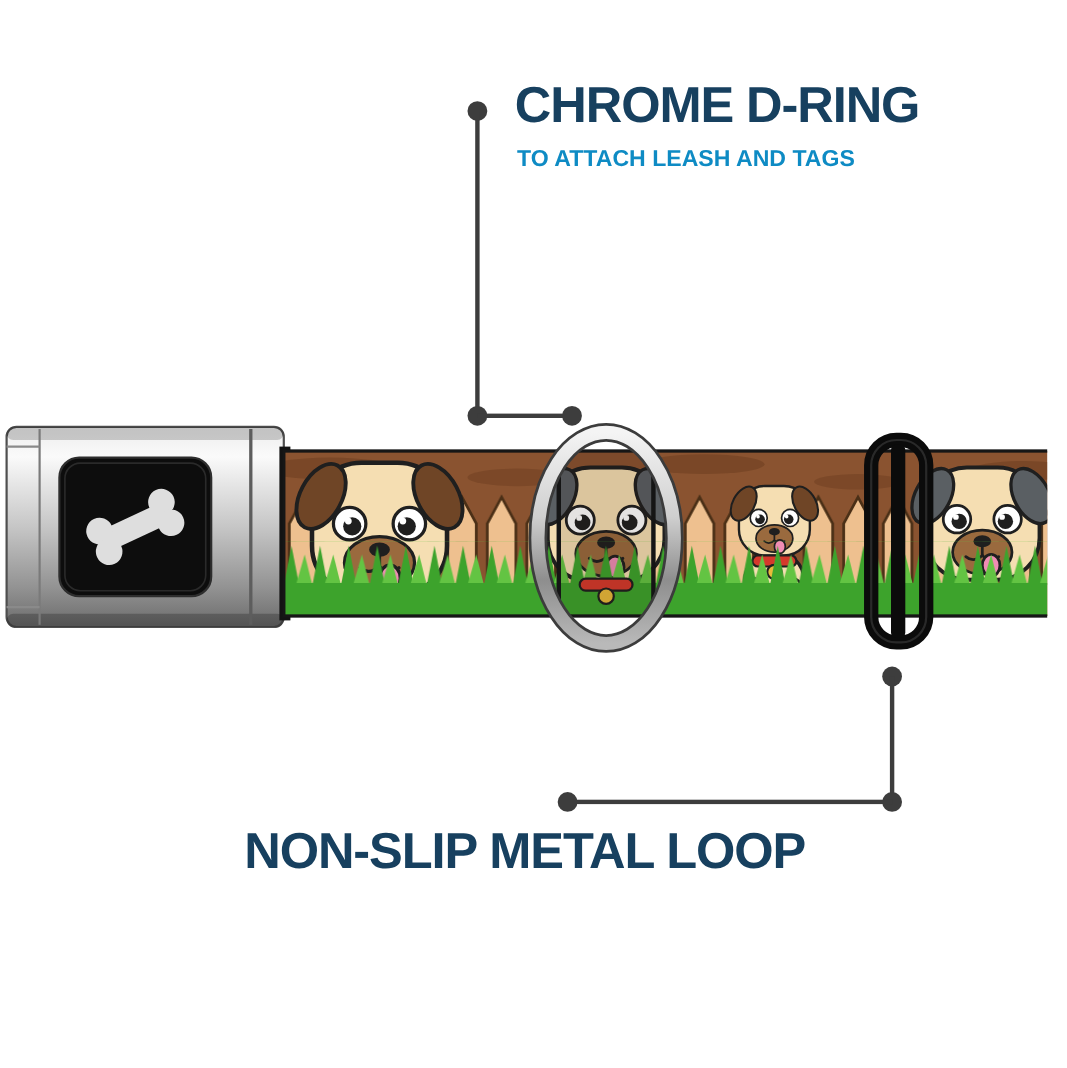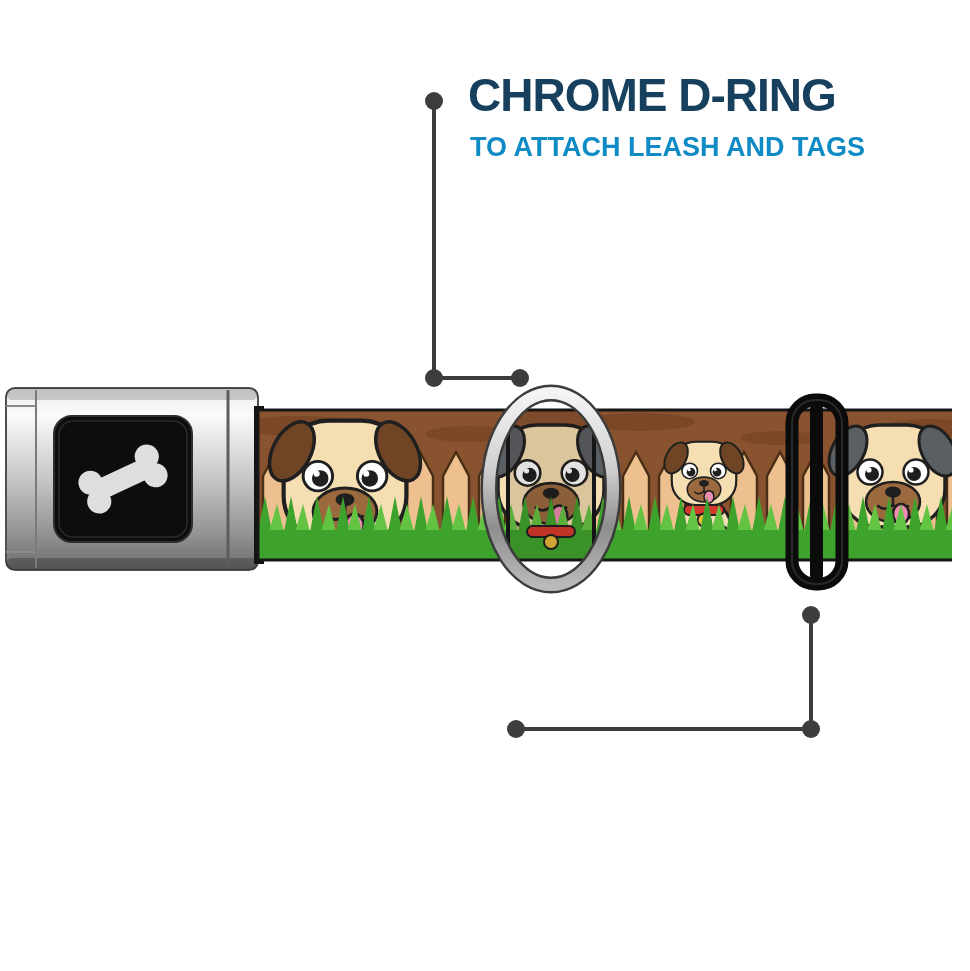--- a/index.html
+++ b/index.html
@@ -5,21 +5,21 @@
   html,body{margin:0;padding:0;background:#fff;}
   .canvas{
     position:relative;width:952px;height:971px;background:#ffffff;overflow:hidden;
     font-family:"Liberation Sans",sans-serif;
   }
   .callout-title{
     position:absolute;font-weight:700;font-size:46px;letter-spacing:-1px;
     color:var(--title,#17405f);white-space:nowrap;line-height:1;
   }
   .callout-sub{
-    position:absolute;font-weight:700;font-size:27px;letter-spacing:0;
+    position:absolute;font-weight:700;font-size:21px;letter-spacing:0;
     color:var(--subtitle,#0e8bc4);white-space:nowrap;line-height:1;
   }
   .dot{position:absolute;width:18px;height:18px;border-radius:50%;background:var(--callout,#3d3d3d);}
   .cline{position:absolute;background:var(--callout,#3d3d3d);}
   .collar-svg{position:absolute;left:0;top:380px;width:970px;height:220px;}
 </style>
 </head>
 <body>
 
 <div class="canvas">
@@ -32,20 +32,21 @@
   <div class="dot" style="left:425px;top:369px;"></div>
   <div class="cline" style="left:434px;top:376px;width:86px;height:4px;"></div>
   <div class="dot" style="left:511px;top:369px;"></div>
 
   <div class="dot" style="left:802px;top:606px;"></div>
   <div class="cline" style="left:809px;top:615px;width:4px;height:116px;"></div>
   <div class="dot" style="left:802px;top:720px;"></div>
   <div class="cline" style="left:516px;top:727px;width:295px;height:4px;"></div>
   <div class="dot" style="left:507px;top:720px;"></div>
 
+  <div class="callout-title" style="left:222px;top:750px;">NON-SLIP METAL LOOP</div>
 
   <svg class="collar-svg" viewBox="0 0 970 220">
     <defs>
       <linearGradient id="chromeBody" x1="0" y1="0" x2="0" y2="1">
         <stop offset="0" style="stop-color:#ededed"></stop>
         <stop offset="0.15" style="stop-color:#fafafa"></stop>
         <stop offset="0.5" style="stop-color:#c6c6c6"></stop>
         <stop offset="0.8" style="stop-color:#939393"></stop>
         <stop offset="1" style="stop-color:#6b6b6b"></stop>
       </linearGradient>

